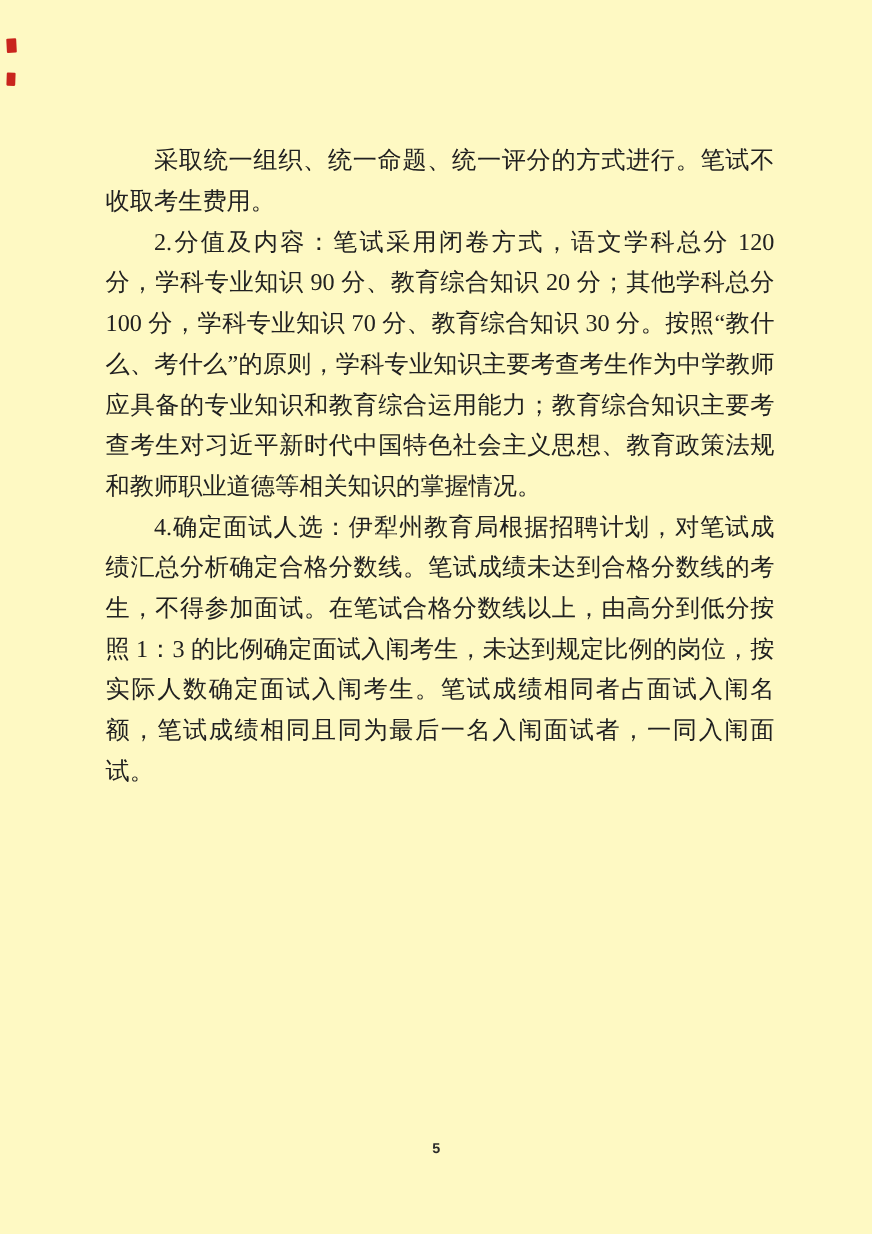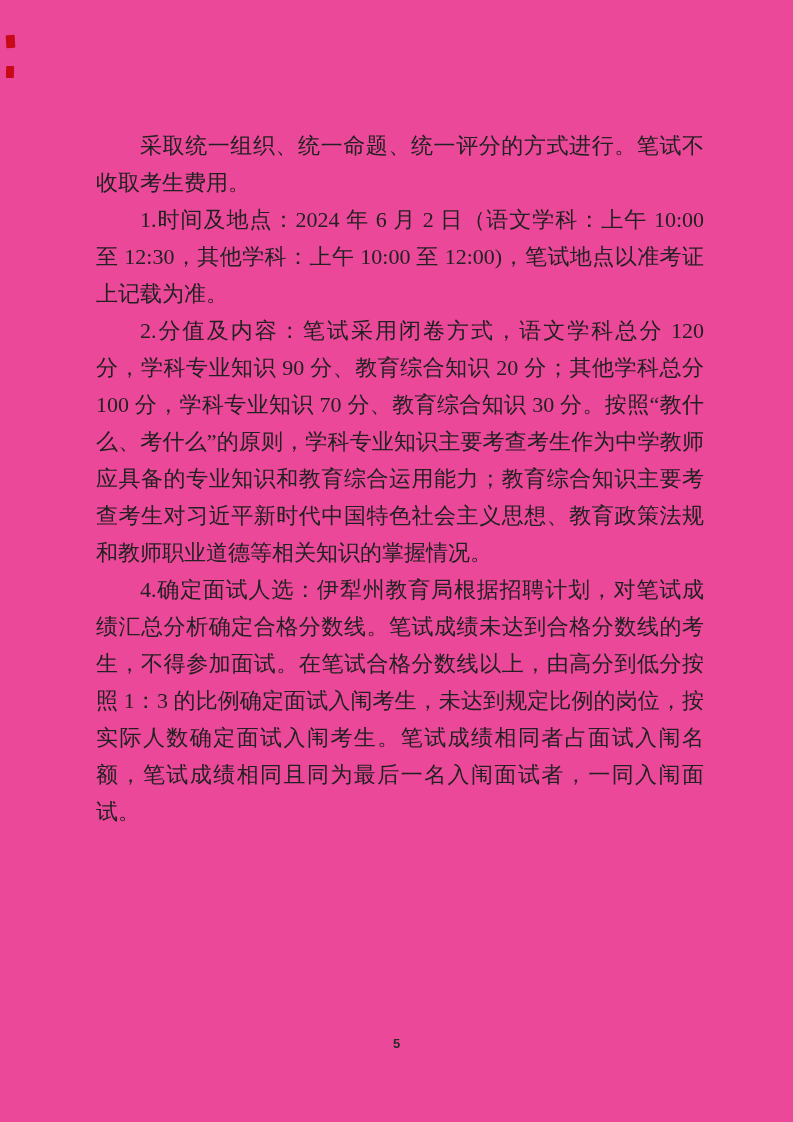--- a/index.html
+++ b/index.html
@@ -4,21 +4,21 @@
 <style>
   html, body {
     margin: 0;
     padding: 0;
     background: #ffffff;
   }
   .page {
     position: relative;
     width: 793px;
     height: 1122px;
-    background: #ec4899;
+    background: #fef9c3;
     overflow: hidden;
     font-family: "Liberation Serif", "DejaVu Serif", serif;
     color: #212121;
   }
   .content {
     position: absolute;
     left: 96px;
     top: 127px;
     width: 608px;
     font-size: 22px;
@@ -67,20 +67,19 @@
 </head>
 <body>
 
 <div class="page">
 
   <span class="red-mark m1"></span>
   <span class="red-mark m2"></span>
 
   <div class="content">
     <p>采取统一组织、统一命题、统一评分的方式进行。笔试不收取考生费用。</p>
-    <p>1.时间及地点：2024 年 6 月 2 日（语文学科：上午 10:00 至 12:30，其他学科：上午 10:00 至 12:00)，笔试地点以准考证上记载为准。</p>
     <p>2.分值及内容：笔试采用闭卷方式，语文学科总分 120 分，学科专业知识 90 分、教育综合知识 20 分；其他学科总分 100 分，学科专业知识 70 分、教育综合知识 30 分。按照“教什么、考什么”的原则，学科专业知识主要考查考生作为中学教师应具备的专业知识和教育综合运用能力；教育综合知识主要考查考生对习近平新时代中国特色社会主义思想、教育政策法规和教师职业道德等相关知识的掌握情况。</p>
     <p>4.确定面试人选：伊犁州教育局根据招聘计划，对笔试成绩汇总分析确定合格分数线。笔试成绩未达到合格分数线的考生，不得参加面试。在笔试合格分数线以上，由高分到低分按照 1：3 的比例确定面试入闱考生，未达到规定比例的岗位，按实际人数确定面试入闱考生。笔试成绩相同者占面试入闱名额，笔试成绩相同且同为最后一名入闱面试者，一同入闱面试。</p>
   </div>
 
   <div class="page-number">5</div>
 
 </div>
 
 </body></html>

